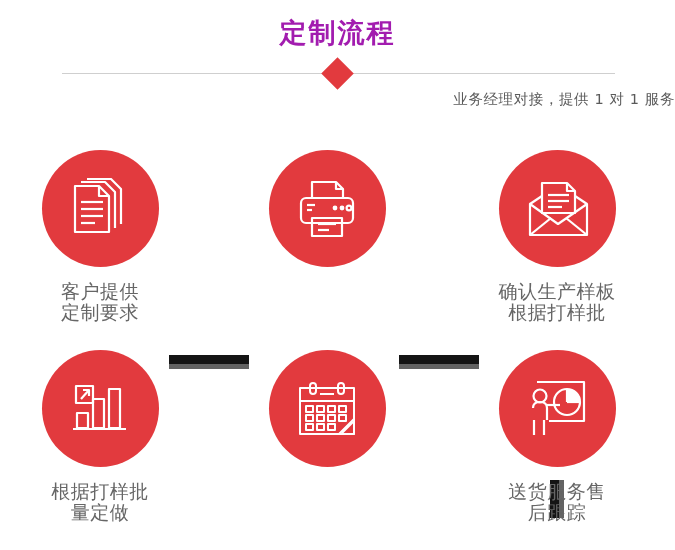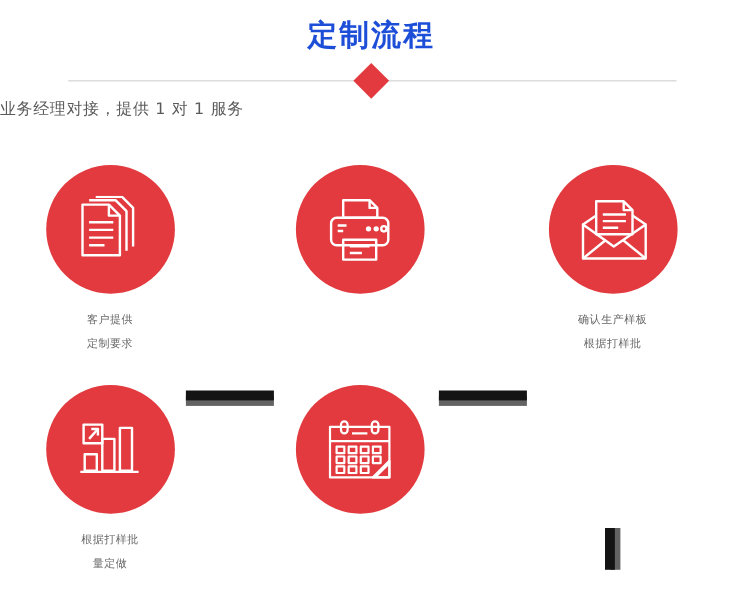--- a/index.html
+++ b/index.html
@@ -17,21 +17,21 @@
 
   
   .page-title {
     position: absolute;
     top: 16px;
     left: 0;
     width: 675px;
     text-align: center;
     font-size: 27px;
     font-weight: bold;
-    color: #1d4ed8;
+    color: #a21caf;
     letter-spacing: 2px;
     line-height: 34px;
   }
 
   .divider-wrap {
     position: absolute;
     top: 62px;
     left: 62px;
     width: 553px;
     height: 24px;
@@ -52,21 +52,21 @@
     height: 23px;
     background: #e23a3e;
     transform: rotate(45deg);
   }
 
   .subtitle {
     position: absolute;
     top: 90px;
     left: 0;
     width: 675px;
-    text-align: left;
+    text-align: right;
     font-size: 14.5px;
     color: #5a5a5a;
     letter-spacing: 0.6px;
   }
 
   
   .flow {
     position: absolute;
     top: 150px;
     left: 0;
@@ -94,21 +94,21 @@
   }
   .circle svg {
     position: absolute;
     top: 50%;
     left: 50%;
     transform: translate(-50%, -50%);
   }
 
   .node-label {
     margin-top: 14px;
-    font-size: 10px;
+    font-size: 19px;
     line-height: 21px;
     color: #666666;
     letter-spacing: 0.5px;
     white-space: pre-line;
   }
 
   
   .conn-h {
     position: absolute;
     width: 80px;
@@ -246,14 +246,34 @@
           <rect x="10" y="43" width="7" height="6"></rect>
           <rect x="21" y="43" width="7" height="6"></rect>
           <rect x="32" y="43" width="7" height="6"></rect>
           <path d="M58 38 L43 53 H58 Z"></path>
           <path d="M46 52 L57 41"></path>
         </svg>
       </span>
     </div>
   </div>
 
+  <div class="node r2 c3">
+    <div class="circle">
+      <span>
+        <svg width="62" height="60" viewBox="0 0 62 60" fill="none" stroke="#ffffff" stroke-width="2.2" stroke-linejoin="round">
+          <path d="M11 3 H58 V42 H23"></path>
+          <circle cx="41" cy="23" r="13"></circle>
+          <path d="M41 23 V10"></path>
+          <path d="M41 23 H54"></path>
+          <path d="M41 10 A13 13 0 0 1 54 23 L41 23 Z" fill="#ffffff" stroke="none"></path>
+          <circle cx="14" cy="17" r="6.5"></circle>
+          <path d="M7 29 C7 25 10 23 14 23 C18 23 21 25 21 29 V41"></path>
+          <path d="M8 41 V56"></path>
+          <path d="M18 41 V56"></path>
+          <path d="M21 26 L34 26"></path>
+        </svg>
+      </span>
+    </div>
+    <div class="node-label">送货服务售
+后跟踪</div>
+  </div>
 
 </div>
 
 </body></html>

